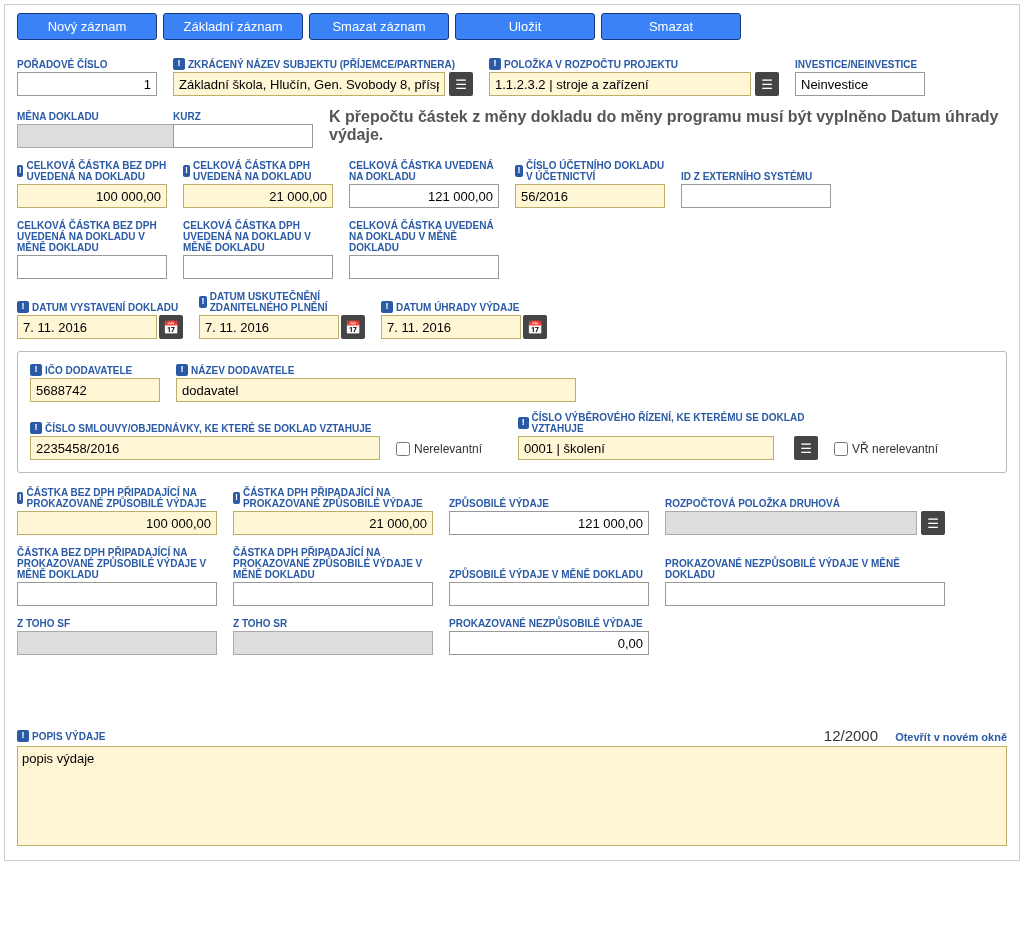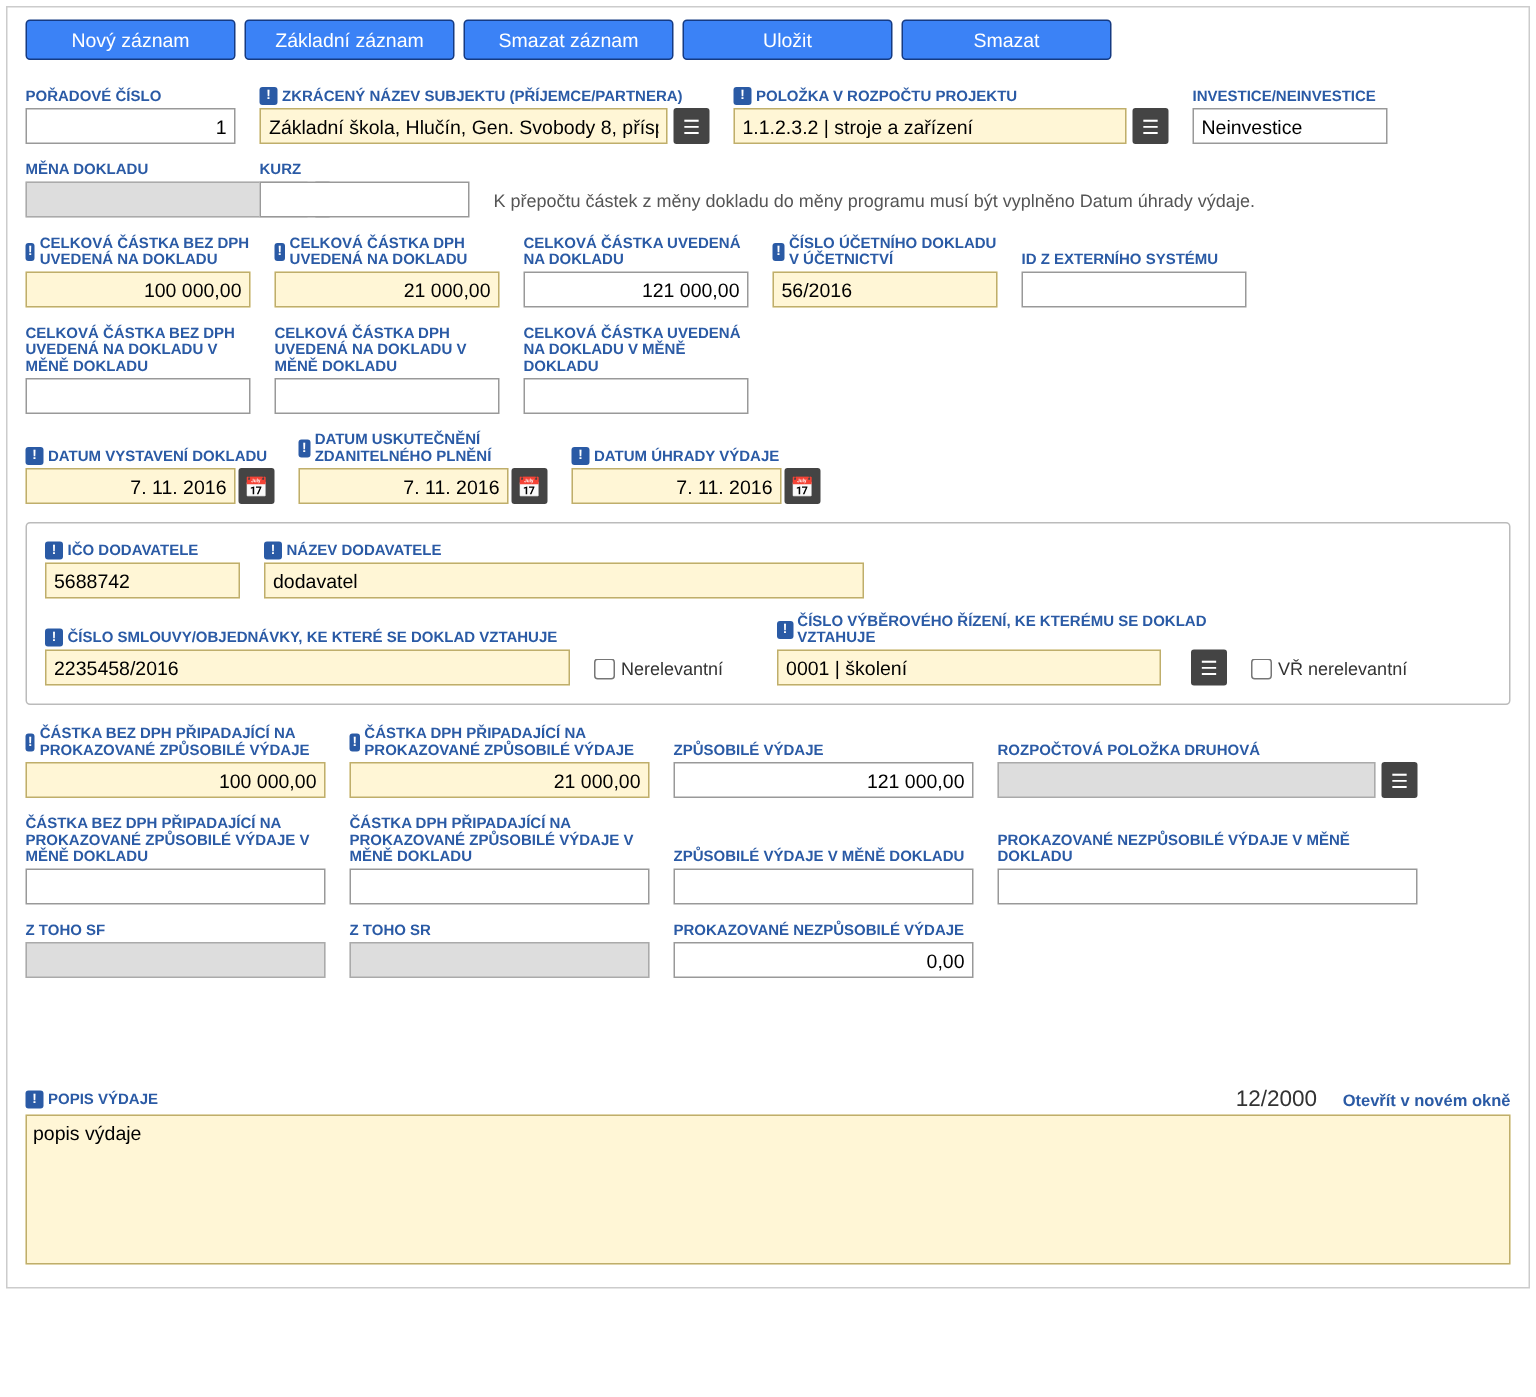--- a/index.html
+++ b/index.html
@@ -10,23 +10,23 @@
 .label { font-size: 10px; font-weight: bold; color: #2a5aa5; text-transform: uppercase; margin-bottom: 2px; display: flex; align-items: center; gap: 3px; line-height: 1.1; }
 .label .req-icon { display: inline-flex; width: 12px; height: 12px; background: #2a5aa5; color: #fff; font-size: 9px; align-items: center; justify-content: center; border-radius: 2px; font-weight: bold; }
 .field { display: flex; flex-direction: column; }
 .input { height: 24px; border: 1px solid #999; padding: 2px 5px; font-size: 13px; background: #fff; }
 .input.req { background: #fff6d6; border: 1px solid #bfae6b; }
 .input.disabled { background: #ddd; border: 1px solid #aaa; }
 .input.ra { text-align: right; }
 .row { display: flex; gap: 16px; margin-bottom: 12px; align-items: flex-end; flex-wrap: wrap; }
 .icon-btn { width: 24px; height: 24px; background: #444; color: #fff; display: flex; align-items: center; justify-content: center; font-size: 13px; cursor: pointer; border-radius: 2px; }
 .icon-btn.cal { background: #444; }
-.note { font-size: 12px; color: #555; }
+.note { font-size: 16px; color: #555; font-weight: bold; }
 .date-wrap { display: flex; gap: 2px; }
-.date-wrap .input { width: 140px; text-align: right; }
+.date-wrap .input { width: 140px; }
 .inset-box { border: 1px solid #bbb; border-radius: 3px; padding: 12px; margin: 8px 0 14px 0; }
 .checkbox-wrap { display: flex; align-items: center; gap: 4px; font-size: 12px; color: #333; }
 .checkbox-wrap input { width: 14px; height: 14px; }
 .textarea { width: 100%; height: 100px; border: 1px solid #bfae6b; background: #fff6d6; padding: 4px; font-size: 13px; font-family: Arial, sans-serif; resize: none; }
 .desc-head { display: flex; justify-content: space-between; align-items: flex-end; margin-bottom: 2px; }
 .link { color: #2a5aa5; font-weight: bold; font-size: 11px; cursor: pointer; }
 .counter { font-size: 15px; color: #333; margin-right: 14px; }
 .flex-grow { flex: 1; }
 </style>
 </head>

